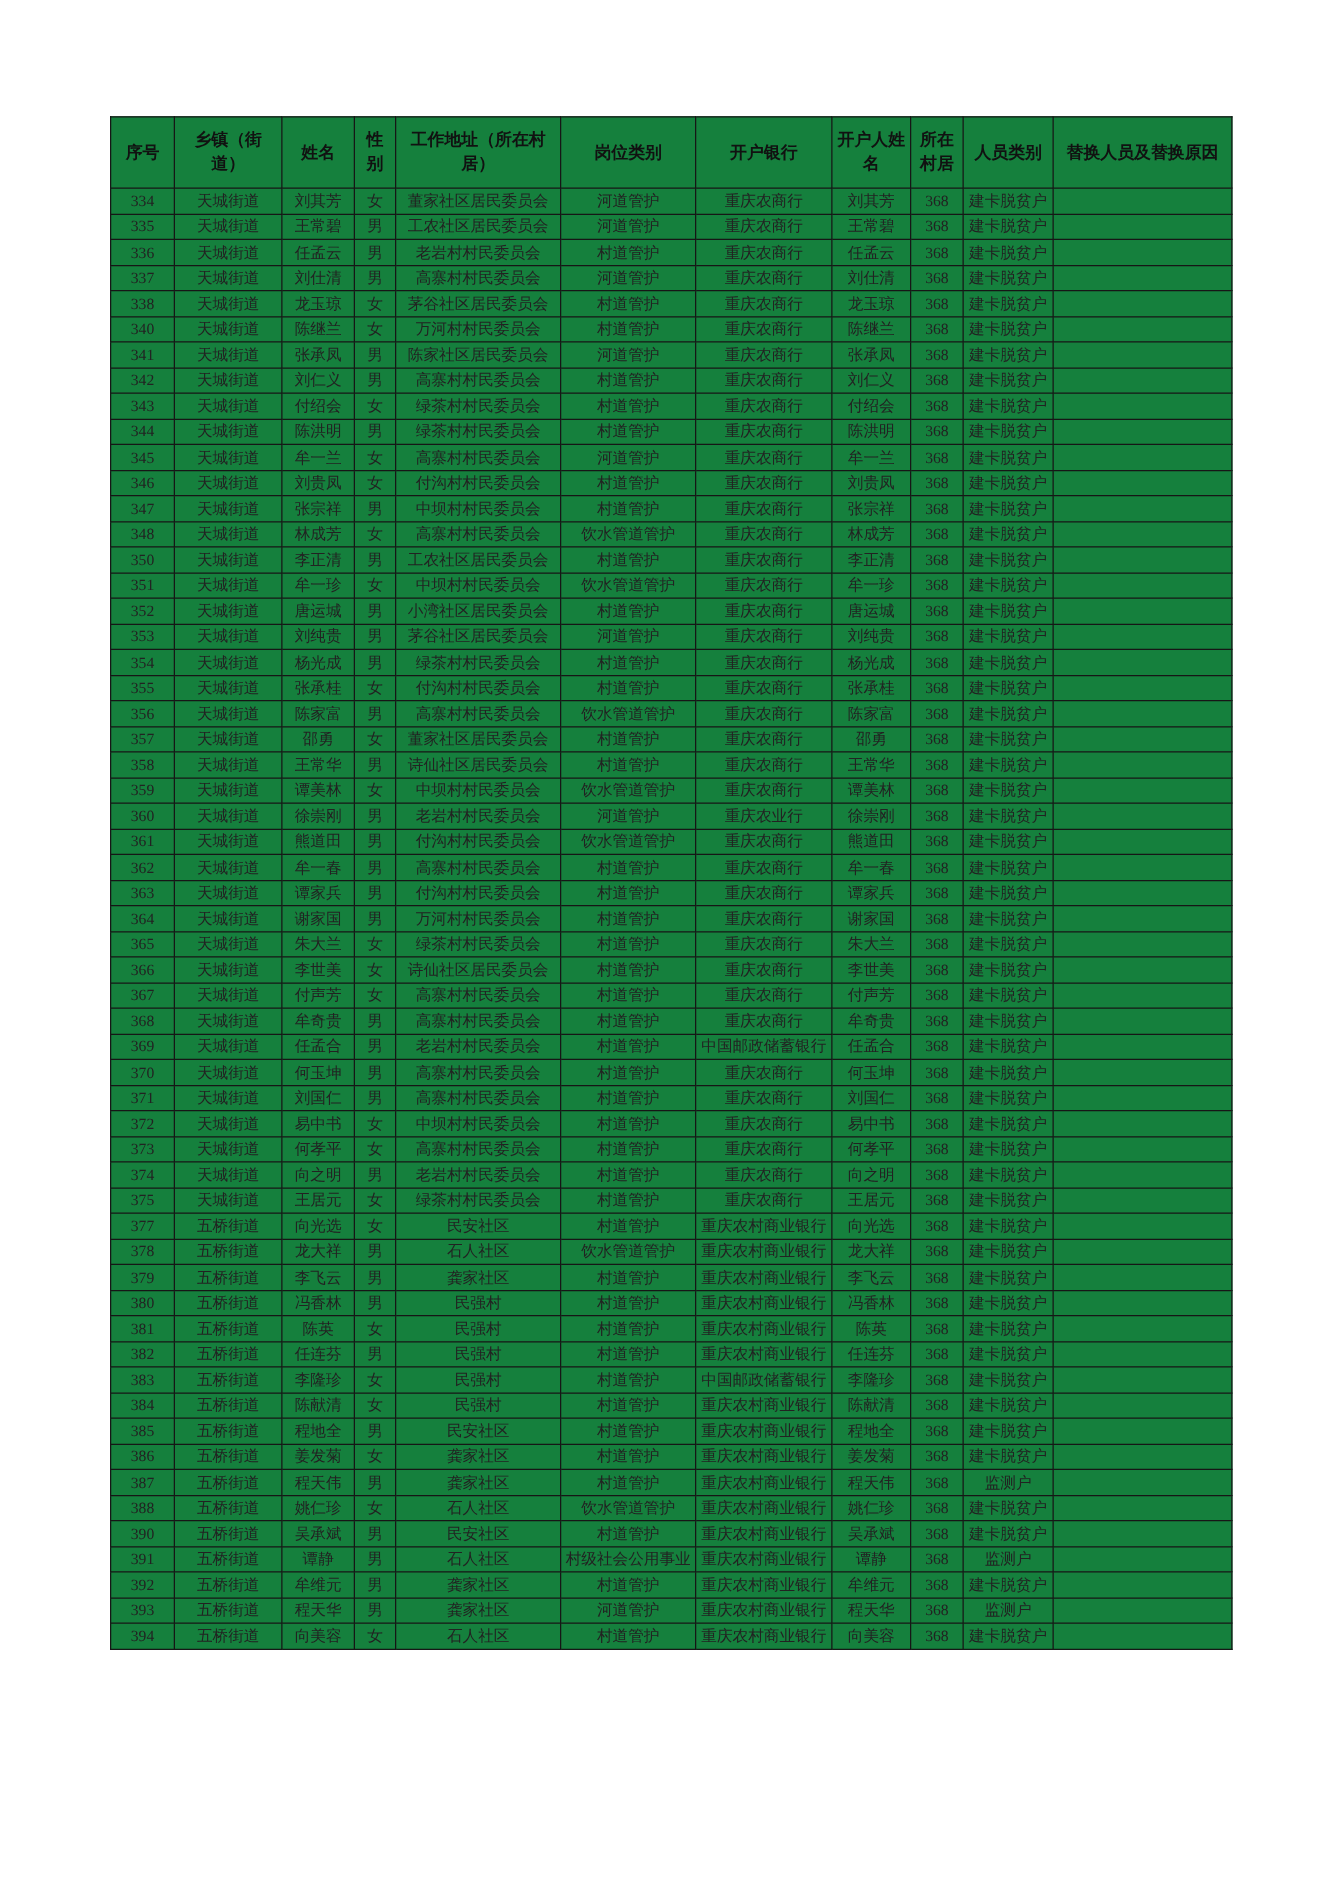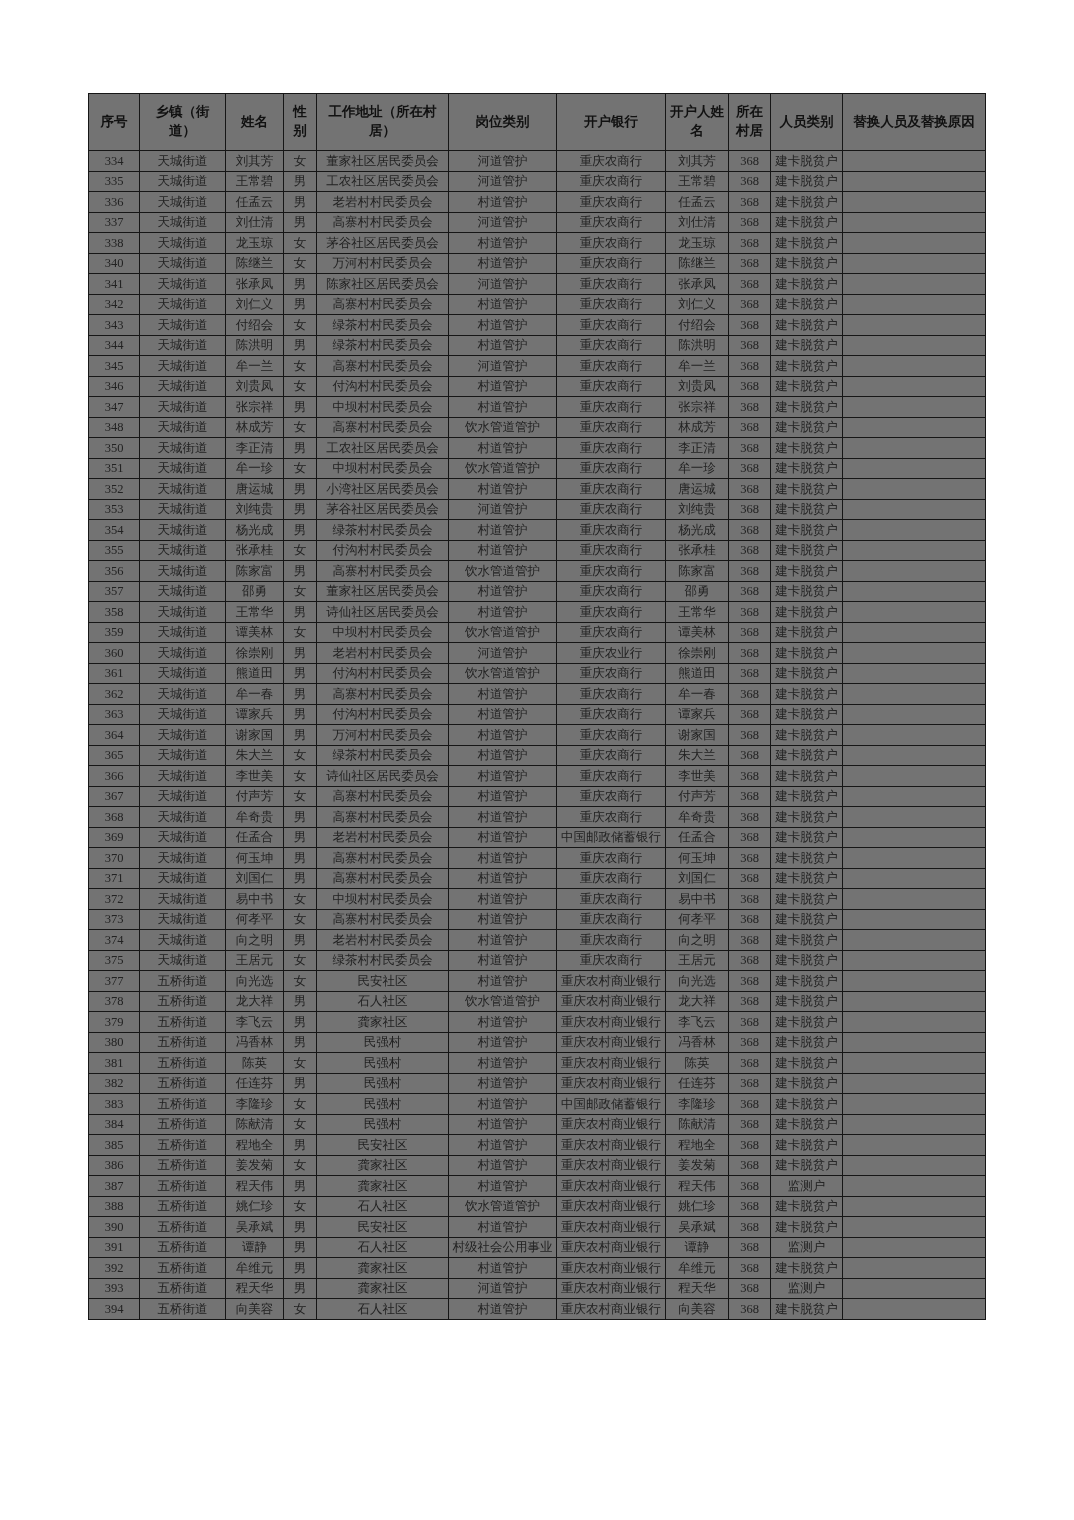--- a/index.html
+++ b/index.html
@@ -16,21 +16,21 @@
   }
   .sheet {
     position: absolute;
     left: 88px;
     top: 93px;
   }
   table {
     border-collapse: collapse;
     table-layout: fixed;
     width: 897px;
-    background: #737373;
+    background: #15803d;
     font-family: Liberation Serif, serif;
   }
   th, td {
     border: 1px solid #161616;
     text-align: center;
     vertical-align: middle;
     overflow: hidden;
   }
   th {
     font-weight: bold;

